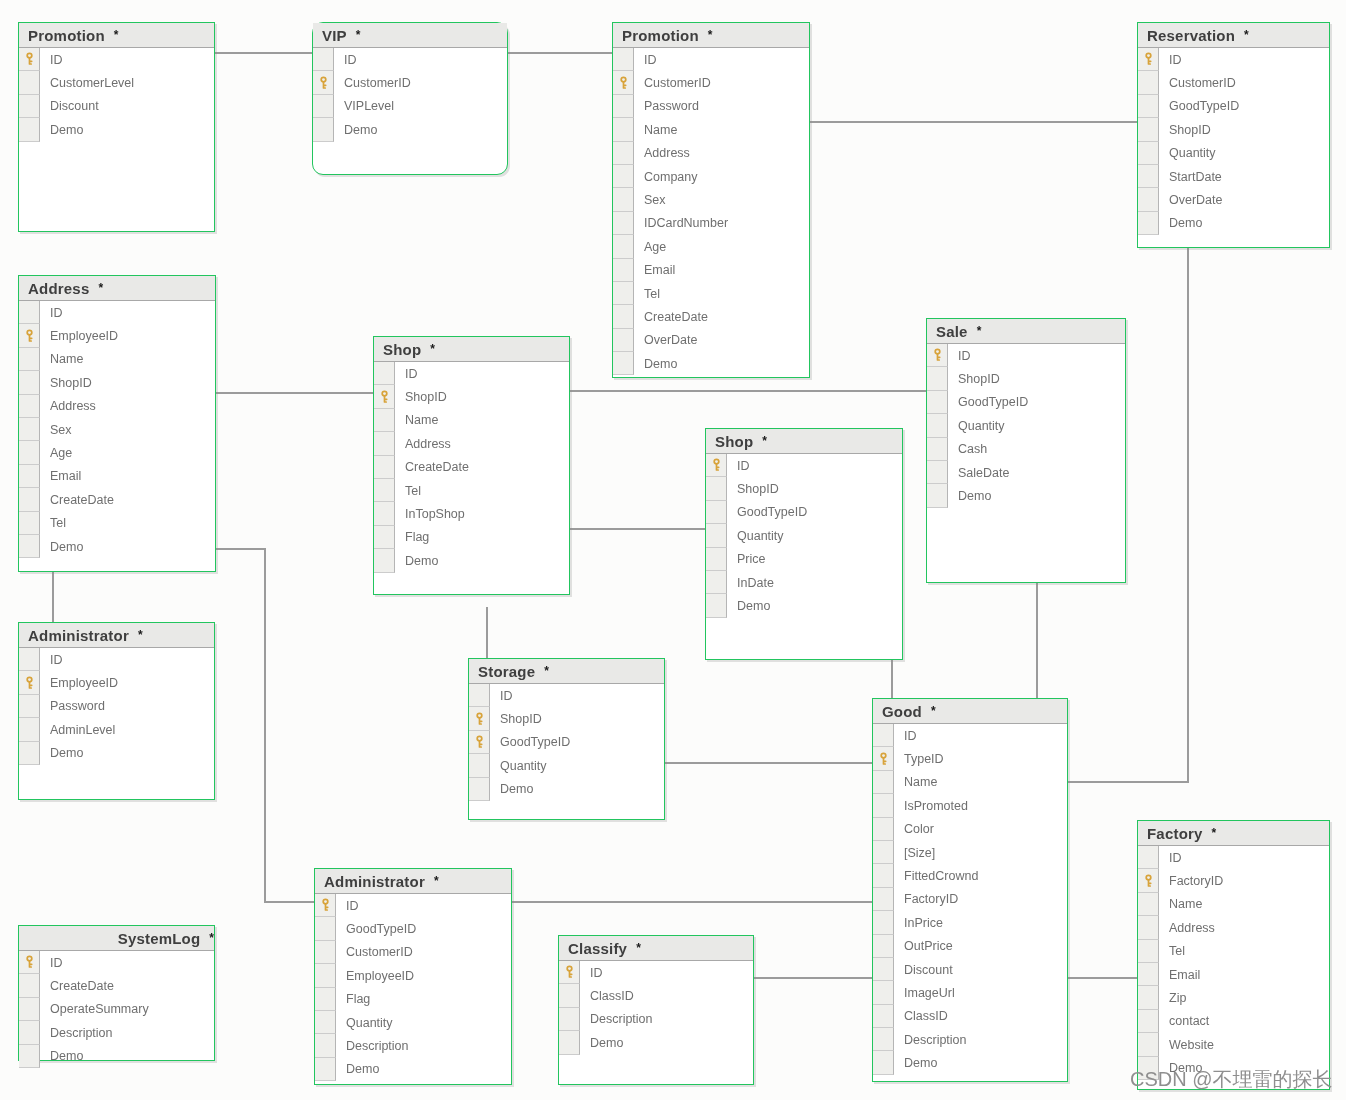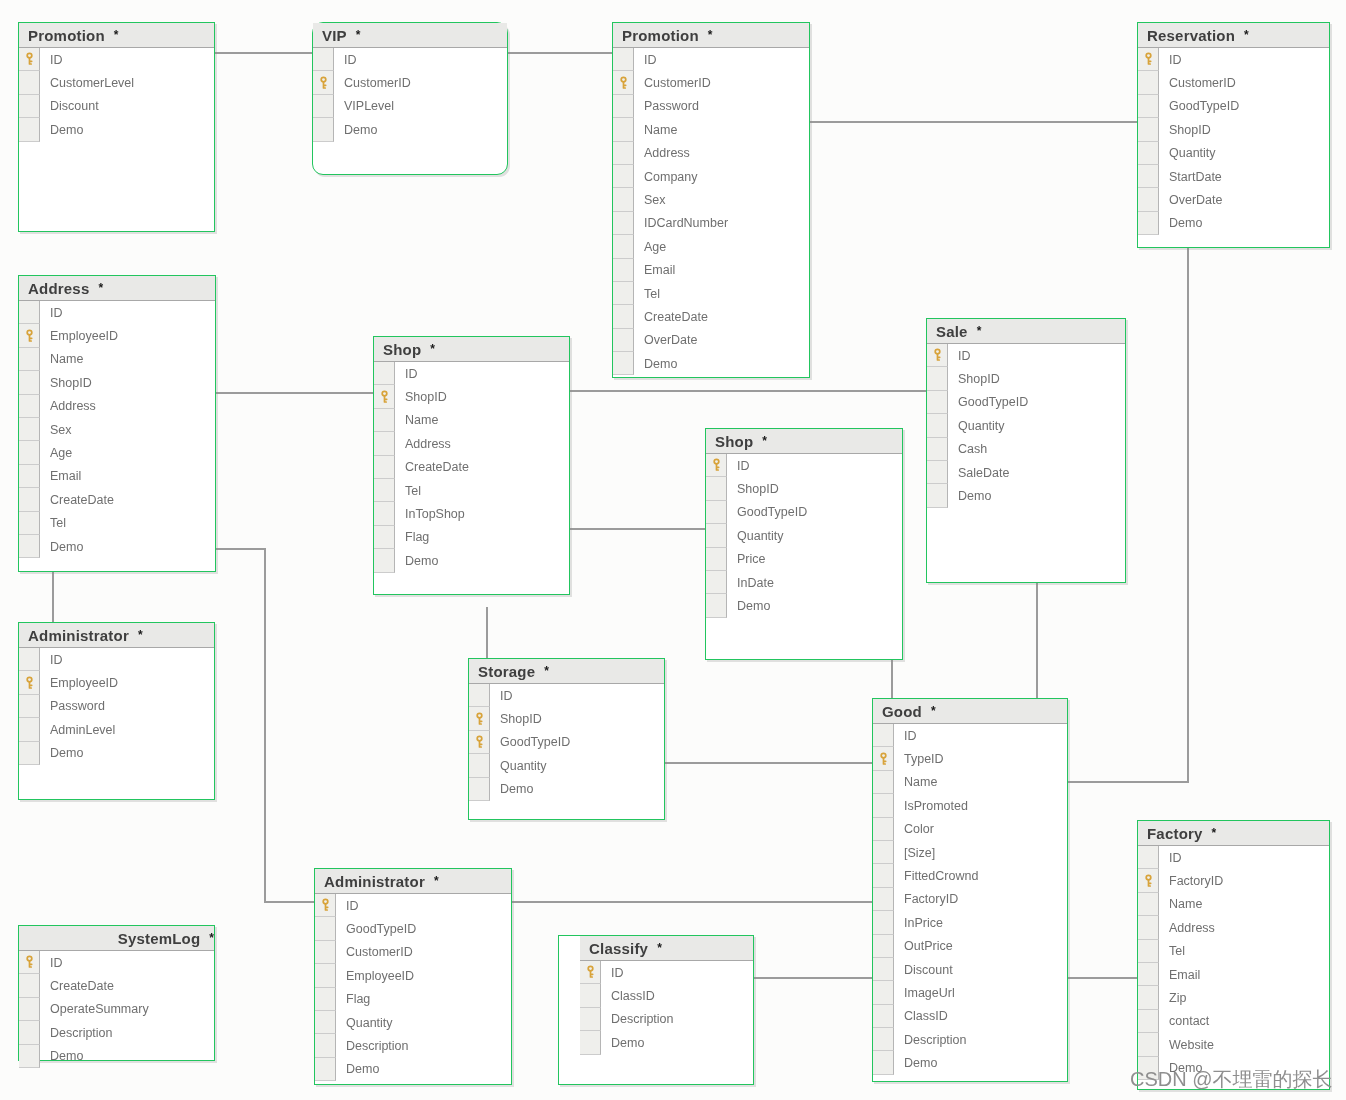--- a/index.html
+++ b/index.html
@@ -642,21 +642,21 @@
       </div>
       <div class="row">
         <span class="gut"></span>
         <span class="lbl">Description</span>
       </div>
       <div class="row">
         <span class="gut"></span>
         <span class="lbl">Demo</span>
       </div>
     </div>
-    <div class="table" style="left: 558px; top: 935px; width: 196px; height: 150px; padding-left: 21px;">
+    <div class="table" style="left: 558px; top: 935px; width: 196px; height: 150px;">
       <div class="hd"><span class="nm">Classify</span><span class="ast">*</span></div>
       <div class="row">
         <span class="gut">
           <svg width="13" height="14" viewBox="0 0 13 14" xmlns="http://www.w3.org/2000/svg">
             <g fill="none" stroke="#d8a33a" stroke-width="1.7" stroke-linecap="round">
               <circle cx="6.5" cy="3.6" r="2.3"></circle>
               <path d="M6.5 5.9 L6.5 12 M6.5 9.3 L8.7 9.3 M6.5 12 L8.2 12"></path>
             </g>
           </svg>
         </span>

